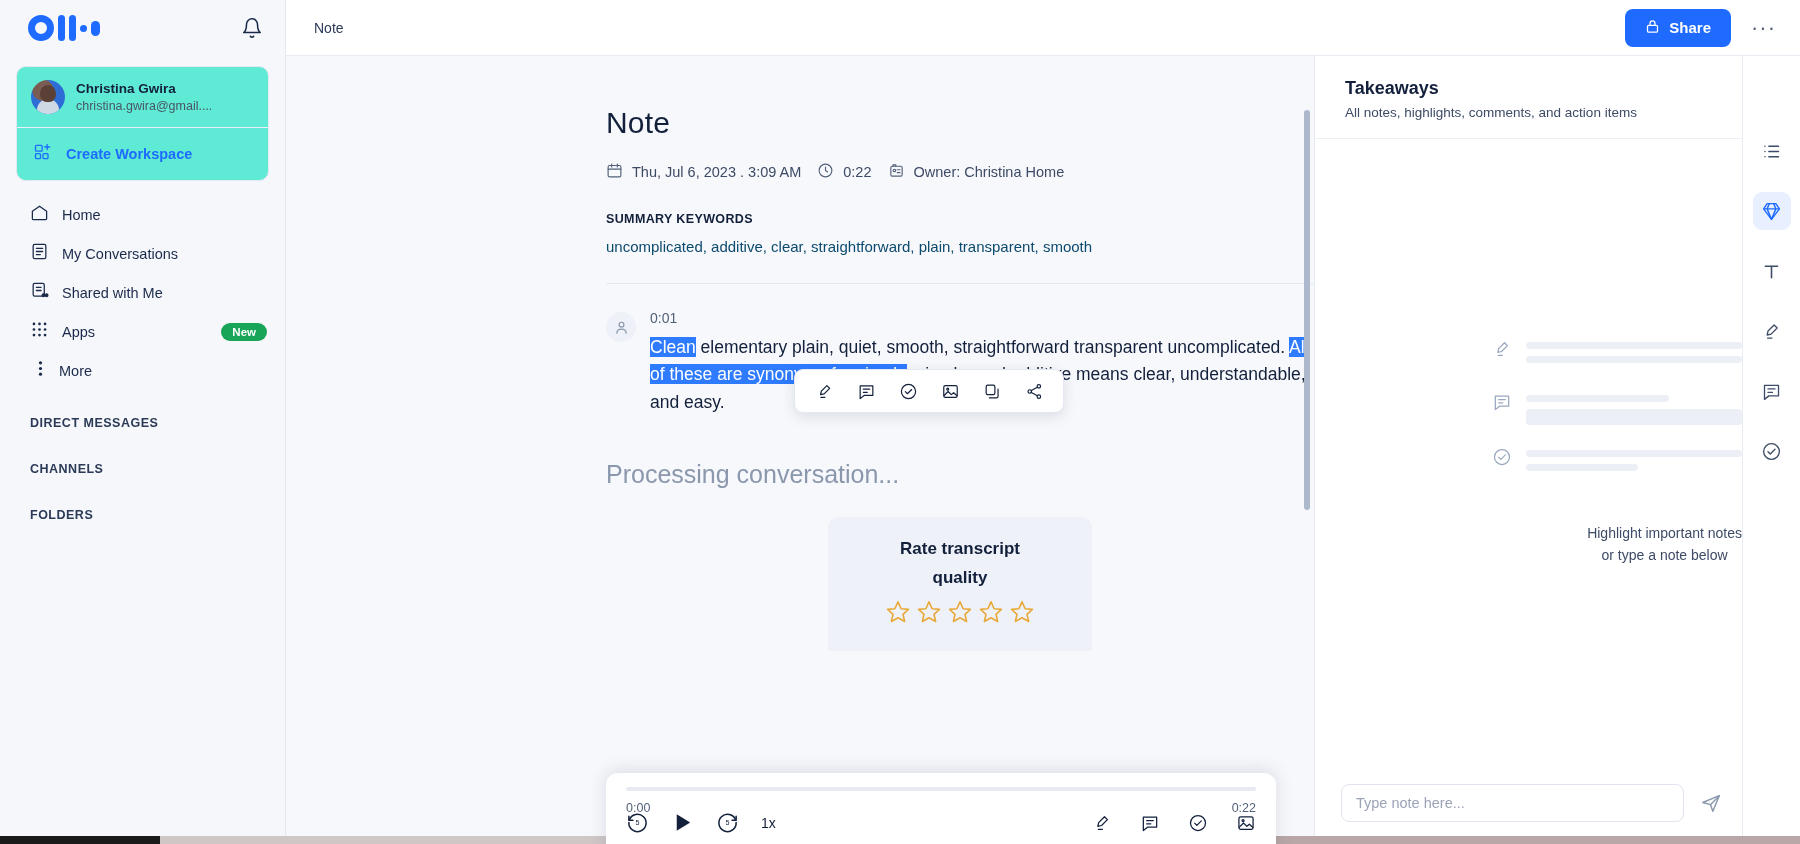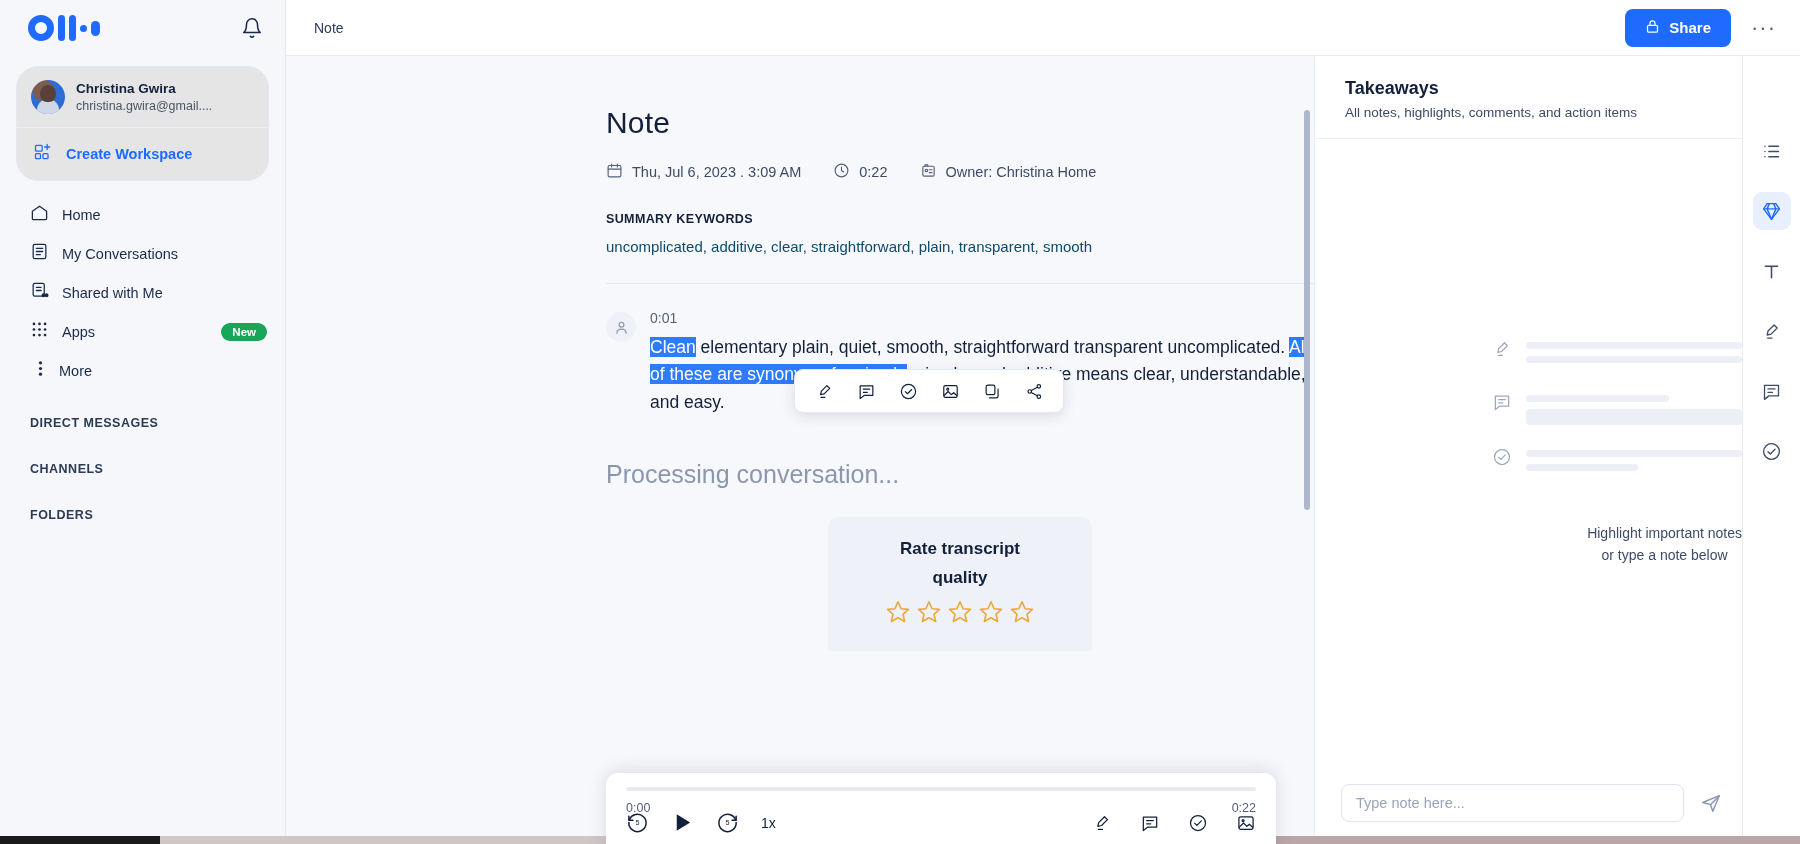--- a/index.html
+++ b/index.html
@@ -29,23 +29,23 @@
     width: 26px; height: 26px; border-radius: 50%;
     border: 7px solid #1f6bff;
   }
   .logo .bar { width: 7px; height: 26px; border-radius: 4px; background:#1f6bff; }
   .logo .dot { width: 7px; height: 7px; border-radius: 50%; background:#1f6bff; }
   .logo .pill { width: 9px; height: 15px; border-radius: 5px; background:#1f6bff; }
   .bell { color:#1b2a4a; cursor:pointer; display:flex; }
 
   .user-card {
     margin: 10px 16px 0 16px;
-    background:#e5e5e5;
+    background:#5eead4;
     border:1px solid #e4e8f0;
-    border-radius: 22px;
+    border-radius: 10px;
     overflow:hidden;
   }
   .user-row { display:flex; align-items:center; gap:11px; padding:13px 14px; }
   .avatar {
     width:34px;height:34px;border-radius:50%;flex:0 0 34px;
     background: radial-gradient(circle at 35% 30%, #7a5c52 0 32%, #2f6dd6 33% 100%);
     position:relative; overflow:hidden;
   }
   .avatar::after{
     content:""; position:absolute; left:6px; bottom:0; width:22px; height:15px;
@@ -114,21 +114,21 @@
   .content-wrap { flex:1 1 auto; display:flex; min-height:0; }
 
   
   .note-col {
     flex: 1 1 auto; min-width:0; position:relative;
     overflow:hidden; background:#f7f8fb;
   }
   .note-inner { padding: 50px 0 0 0; }
   .note-pad { max-width: 720px; margin-left: 320px; }
   .note-title { font-size:30px; font-weight:400; color:#13203c; letter-spacing:.2px; }
-  .meta-row { display:flex; align-items:center; gap:16px; margin-top:22px; color:#3d4b66; font-size:14.5px; }
+  .meta-row { display:flex; align-items:center; gap:0; margin-top:22px; color:#3d4b66; font-size:14.5px; }
   .meta-item { display:flex; align-items:center; gap:9px; }
   .meta-item + .meta-item { margin-left:16px; }
   .kw-title {
     margin-top:30px; font-size:12.5px; font-weight:700;
     color:#13203c; letter-spacing:.03em;
   }
   .kw-body { margin-top:12px; font-size:15px; color:#0c4a6e; }
   .divider { height:1px; background:#e4e8f0; margin:28px 0 0 0; width:720px; }
 
   .speech { display:flex; gap:14px; padding: 26px 0 0 0; position:relative; }

